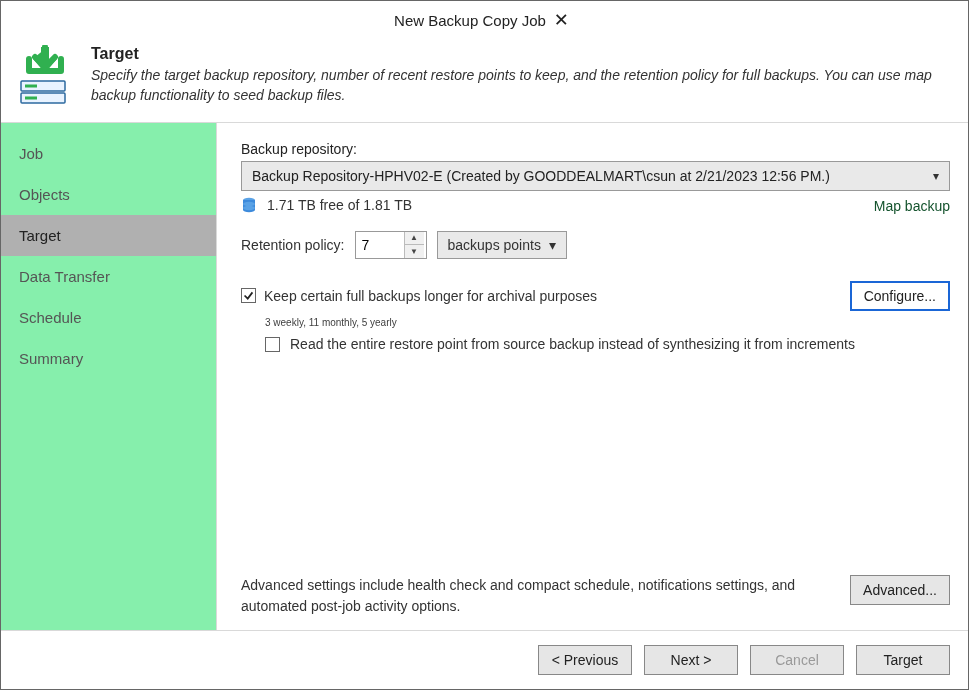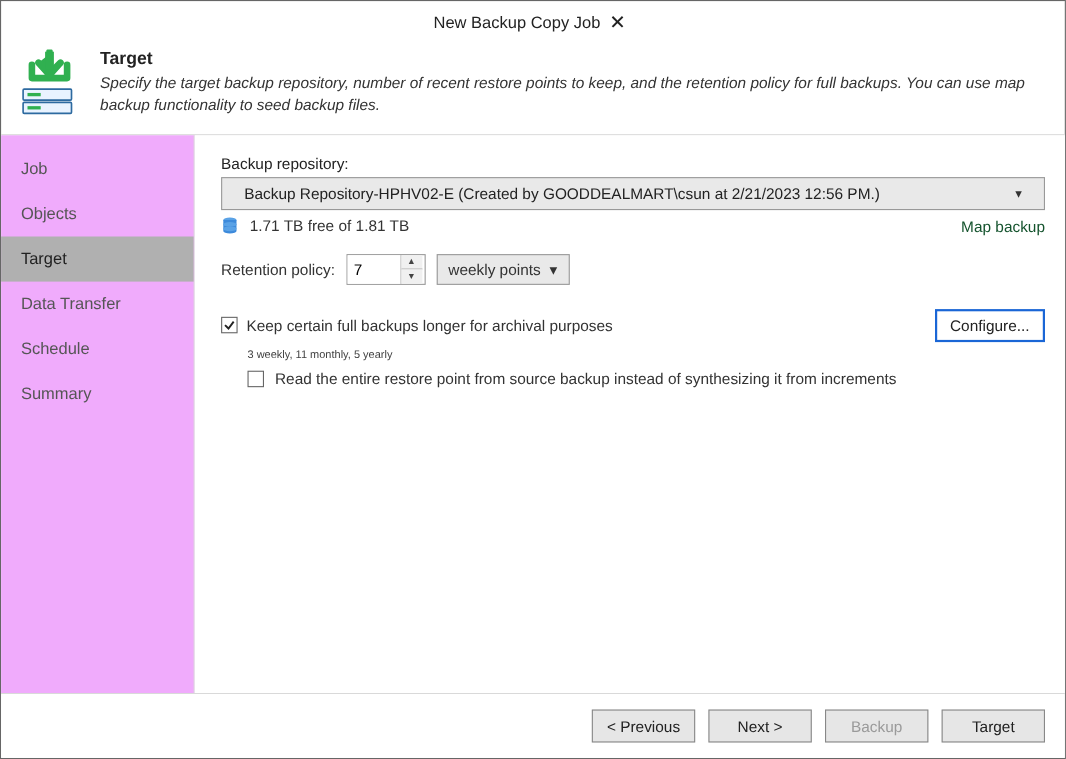--- a/index.html
+++ b/index.html
@@ -58,24 +58,24 @@
     font-style: italic;
   }
   .body {
     flex: 1;
     display: flex;
     background: #f7f7f7;
     border-top: 1px solid #d9d9d9;
     border-bottom: 1px solid #d9d9d9;
   }
   .sidebar {
-    width: 176px;
+    width: 216px;
     border-right: 1px solid #d9d9d9;
     padding-top: 10px;
-    background: #f0abfc;
+    background: #86efac;
   }
   .sidebar .item {
     padding: 12px 18px;
     font-size: 15px;
     color: #555;
     cursor: pointer;
   }
   .sidebar .item.selected {
     background: #b0b0b0;
     color: #222;
@@ -94,21 +94,21 @@
     margin-bottom: 4px;
   }
   .dropdown {
     width: 100%;
     height: 30px;
     border: 1px solid #999;
     background: #e9e9e9;
     display: flex;
     align-items: center;
     justify-content: space-between;
-    padding: 0 20px;
+    padding: 0 10px;
     font-size: 14px;
     color: #222;
     cursor: pointer;
   }
   .dropdown .chev { font-size: 12px; color: #333; }
   .free-row {
     display: flex;
     align-items: center;
     justify-content: space-between;
     margin-top: 6px;
@@ -300,21 +300,21 @@
       <div class="retention-row">
         <span>Retention policy:</span>
         <div class="spinner">
           <input type="text" value="7" style="">
           <div class="btns">
             <div>▲</div>
             <div>▼</div>
           </div>
         </div>
         <div class="unit-drop">
-          <span>weekly points</span>
+          <span>backups points</span>
           <span class="chev">▾</span>
         </div>
       </div>
 
       <div class="keep-row">
         <div class="chk-row">
           <span class="chk checked">
             <svg viewBox="0 0 14 14" width="11" height="11">
                 <path d="M2 7 L6 11 L12 3" stroke="#222" stroke-width="2.2" fill="none"></path>
               </svg>
@@ -328,32 +328,38 @@
 
       <div class="indent">3 weekly, 11 monthly, 5 yearly</div>
 
       <div class="read-row">
         <span class="chk">
           
         </span>
         <span>Read the entire restore point from source backup instead of synthesizing it from increments</span>
       </div>
 
+      <div class="bottom-area">
+        <div class="adv-text">Advanced settings include health check and compact schedule, notifications settings, and automated post-job activity options.</div>
+        <button class="btn">
+            <span>Advanced...</span>
+          </button>
+      </div>
 
     </div>
   </div>
 
   <div class="footer">
     <button class="btn">
         <span>&lt; Previous</span>
       </button>
     <button class="btn">
         <span>Next &gt;</span>
       </button>
     <button class="btn disabled">
-        <span>Backup</span>
+        <span>Cancel</span>
       </button>
     <button class="btn">
         <span>Target</span>
       </button>
   </div>
 
 </div>
 
 </body></html>

